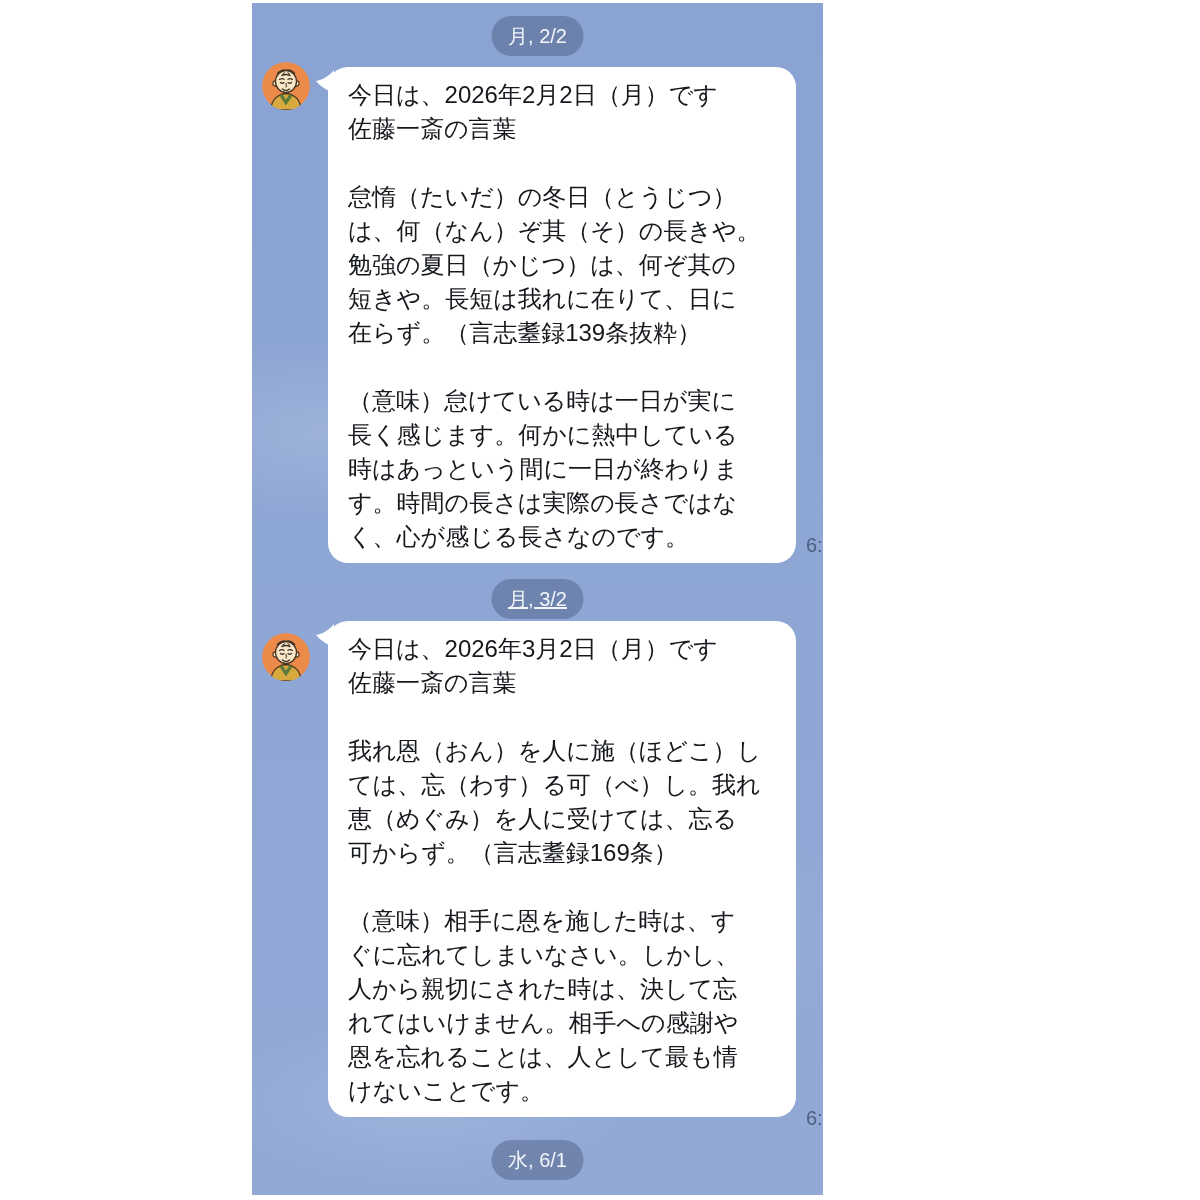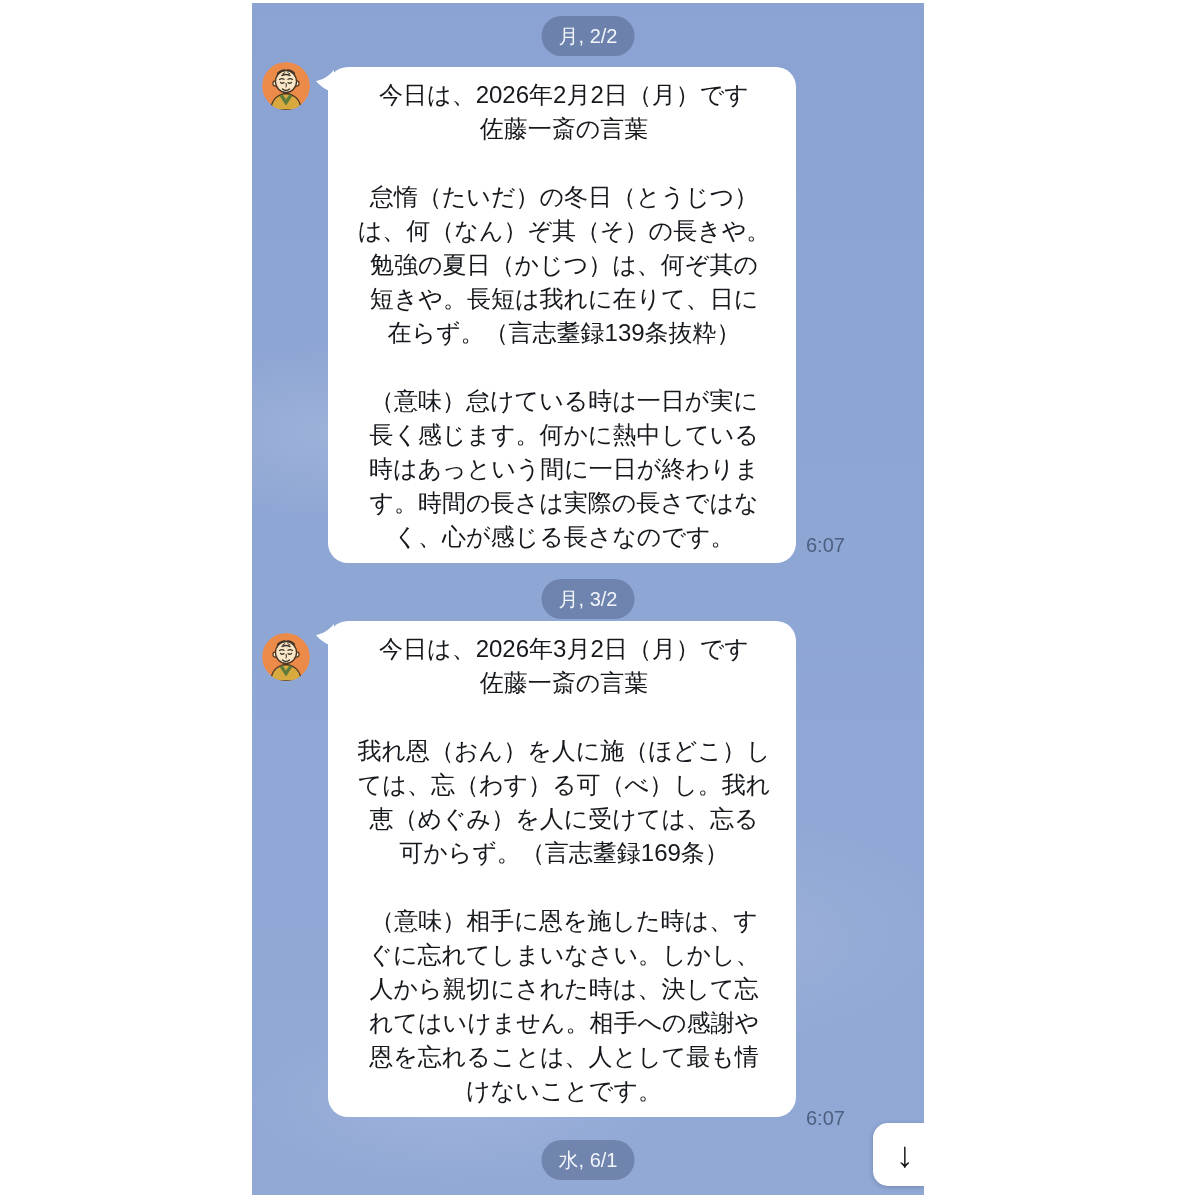--- a/index.html
+++ b/index.html
@@ -1,55 +1,55 @@
 <!DOCTYPE html>
 <html><head>
 <meta charset="utf-8">
 <style>
   * { margin:0; padding:0; box-sizing:border-box; }
   html,body { width:1200px; height:1200px; background:#ffffff;
     font-family:"Liberation Sans","DejaVu Sans",sans-serif; }
   .canvas { position:relative; width:1200px; height:1200px; background:#ffffff; overflow:hidden; }
 
   .chat {
-    position:absolute; left:252px; top:3px; width:672px; height:1192px; overflow:hidden;
+    position:absolute; left:252px; top:3px; width:571px; height:1192px; overflow:hidden;
     background:
       radial-gradient(ellipse 260px 130px at 12% 36%, rgba(255,255,255,0.14), transparent 70%),
       radial-gradient(ellipse 340px 170px at 70% 78%, rgba(255,255,255,0.10), transparent 70%),
       radial-gradient(ellipse 300px 120px at 30% 92%, rgba(255,255,255,0.12), transparent 70%),
       linear-gradient(180deg,#8BA3D2 0%,#8EA6D4 45%,#92A9D6 100%);
   }
 
   .date-badge {
     position:absolute; left:50%; transform:translateX(-50%);
     height:40px; line-height:40px; padding:0 17px; border-radius:21px;
     background:rgba(77,96,133,0.50); color:#f2f6fb; font-size:20px; white-space:nowrap;
   }
   .badge-1 { top:13px; }
-  .badge-2 { top:576px; }
+  .badge-2 { top:576px;text-decoration:underline; }
   .badge-3 { top:1137px; }
 
   .avatar {
     position:absolute; left:10px; width:48px; height:48px; border-radius:50%;
     overflow:hidden; cursor:pointer;
   }
   .avatar-1 { top:59px; }
   .avatar-2 { top:630px; }
   .avatar svg { display:block; }
 
   .bubble {
     position:absolute; left:76px; width:468px; background:#ffffff; border-radius:20px;
     padding:11px 16px 9px 20px;
   }
   .bubble-1 { top:64px; }
   .bubble-2 { top:618px; }
   .bubble-tail { position:absolute; left:-12px; top:2px; }
   .bubble-text {
     font-size:24px; line-height:34px; color:#15181c;
-    white-space:pre; overflow:hidden; letter-spacing:0;text-align:center;
+    white-space:pre; overflow:hidden; letter-spacing:0;
   }
 
   .msg-time { position:absolute; left:554px; font-size:20px; color:#4e6081; }
   .time-1 { top:531px; }
   .time-2 { top:1104px; }
 
   .scroll-btn {
     position:absolute; left:621px; top:1120px; width:64px; height:63px;
     background:#ffffff; border:none; border-radius:15px;
     box-shadow:0 1px 5px rgba(20,30,55,0.25);

